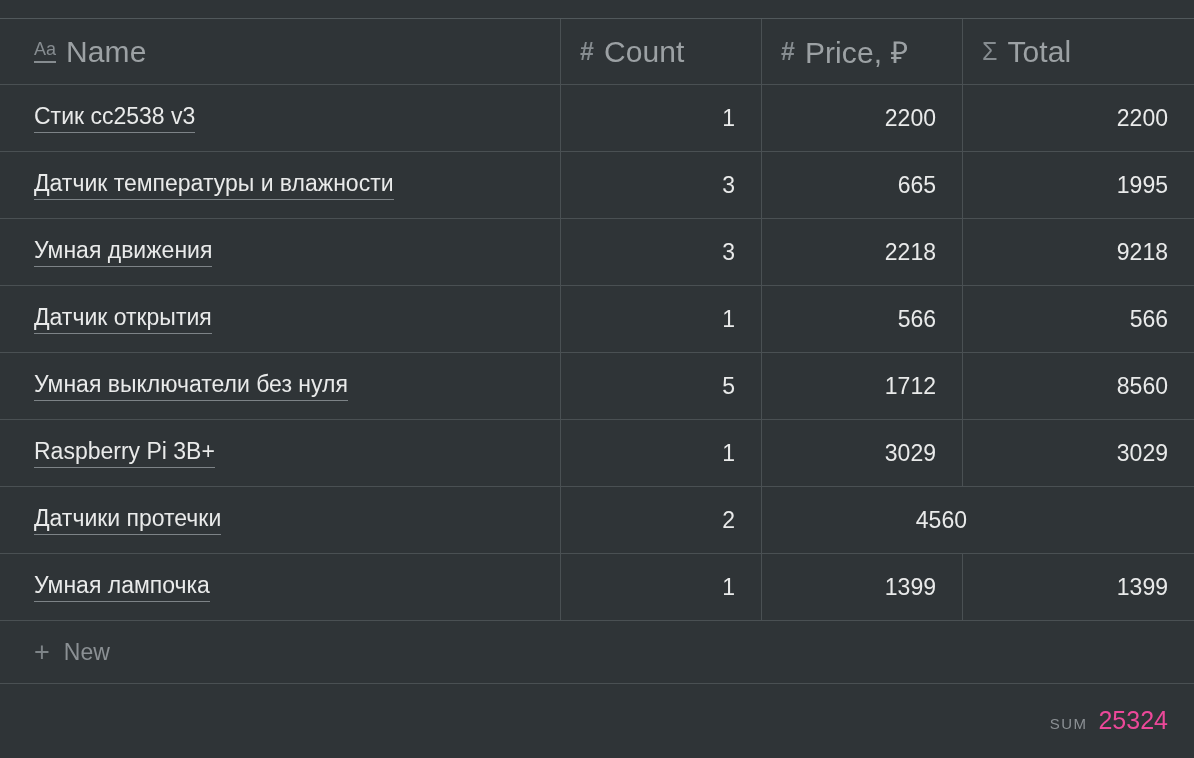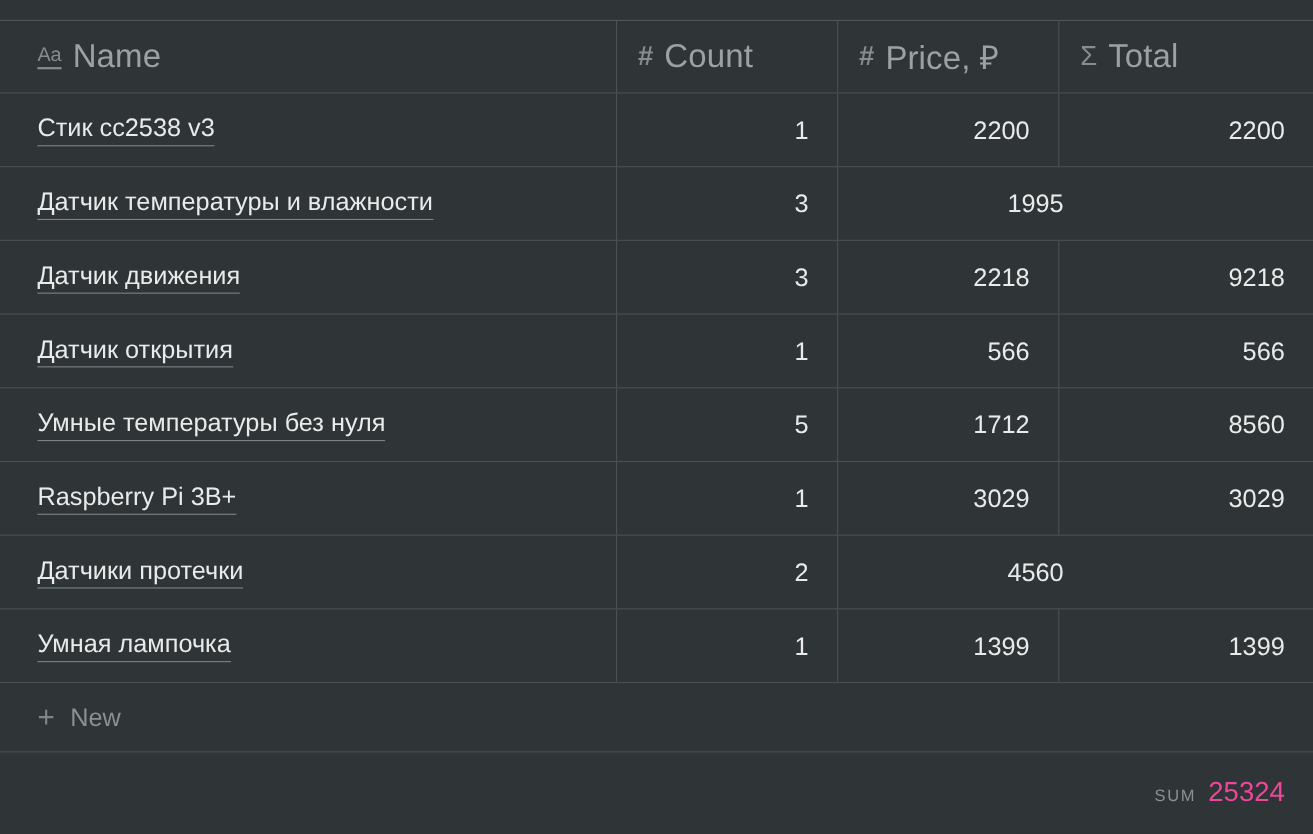--- a/index.html
+++ b/index.html
@@ -212,27 +212,30 @@
             <span class="num">2200</span>
           </div>
         </div>
         <div class="row">
           <div class="cell c-name">
             <span class="name-link">Датчик температуры и влажности</span>
           </div>
           <div class="cell c-count">
             <span class="num">3</span>
           </div>
+          <div class="cell c-price">
+            <span class="num">665</span>
+          </div>
           <div class="cell c-total">
             <span class="num">1995</span>
           </div>
         </div>
         <div class="row">
           <div class="cell c-name">
-            <span class="name-link">Датчик движения</span>
+            <span class="name-link">Умная движения</span>
           </div>
           <div class="cell c-count">
             <span class="num">3</span>
           </div>
           <div class="cell c-price">
             <span class="num">2218</span>
           </div>
           <div class="cell c-total">
             <span class="num">9218</span>
           </div>
@@ -246,21 +249,21 @@
           </div>
           <div class="cell c-price">
             <span class="num">566</span>
           </div>
           <div class="cell c-total">
             <span class="num">566</span>
           </div>
         </div>
         <div class="row">
           <div class="cell c-name">
-            <span class="name-link">Умные температуры без нуля</span>
+            <span class="name-link">Умная выключатели без нуля</span>
           </div>
           <div class="cell c-count">
             <span class="num">5</span>
           </div>
           <div class="cell c-price">
             <span class="num">1712</span>
           </div>
           <div class="cell c-total">
             <span class="num">8560</span>
           </div>

